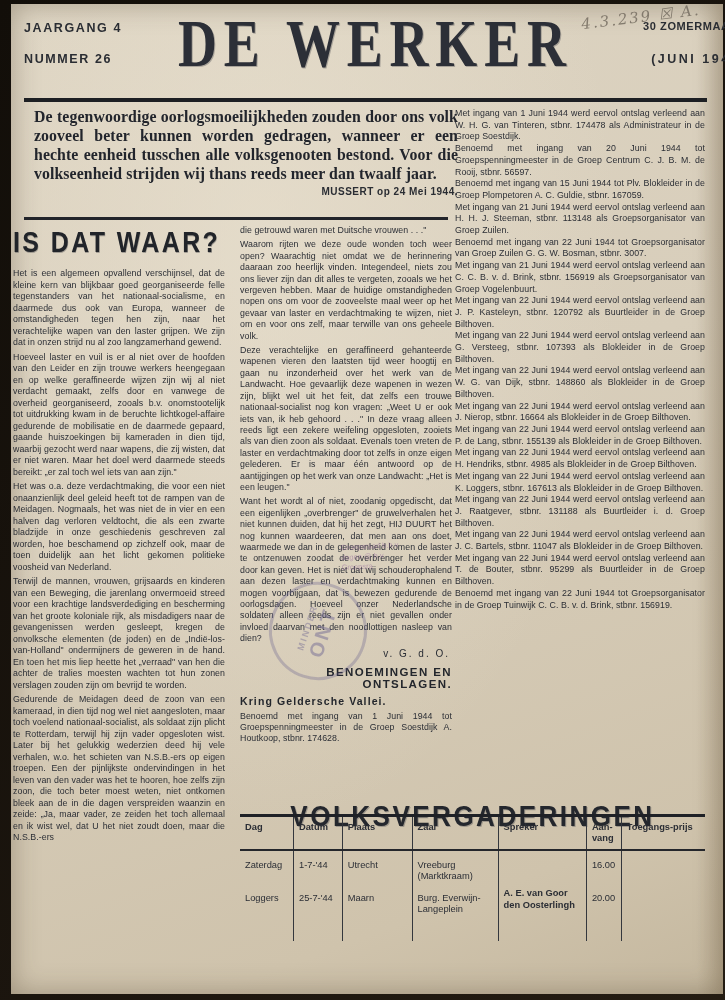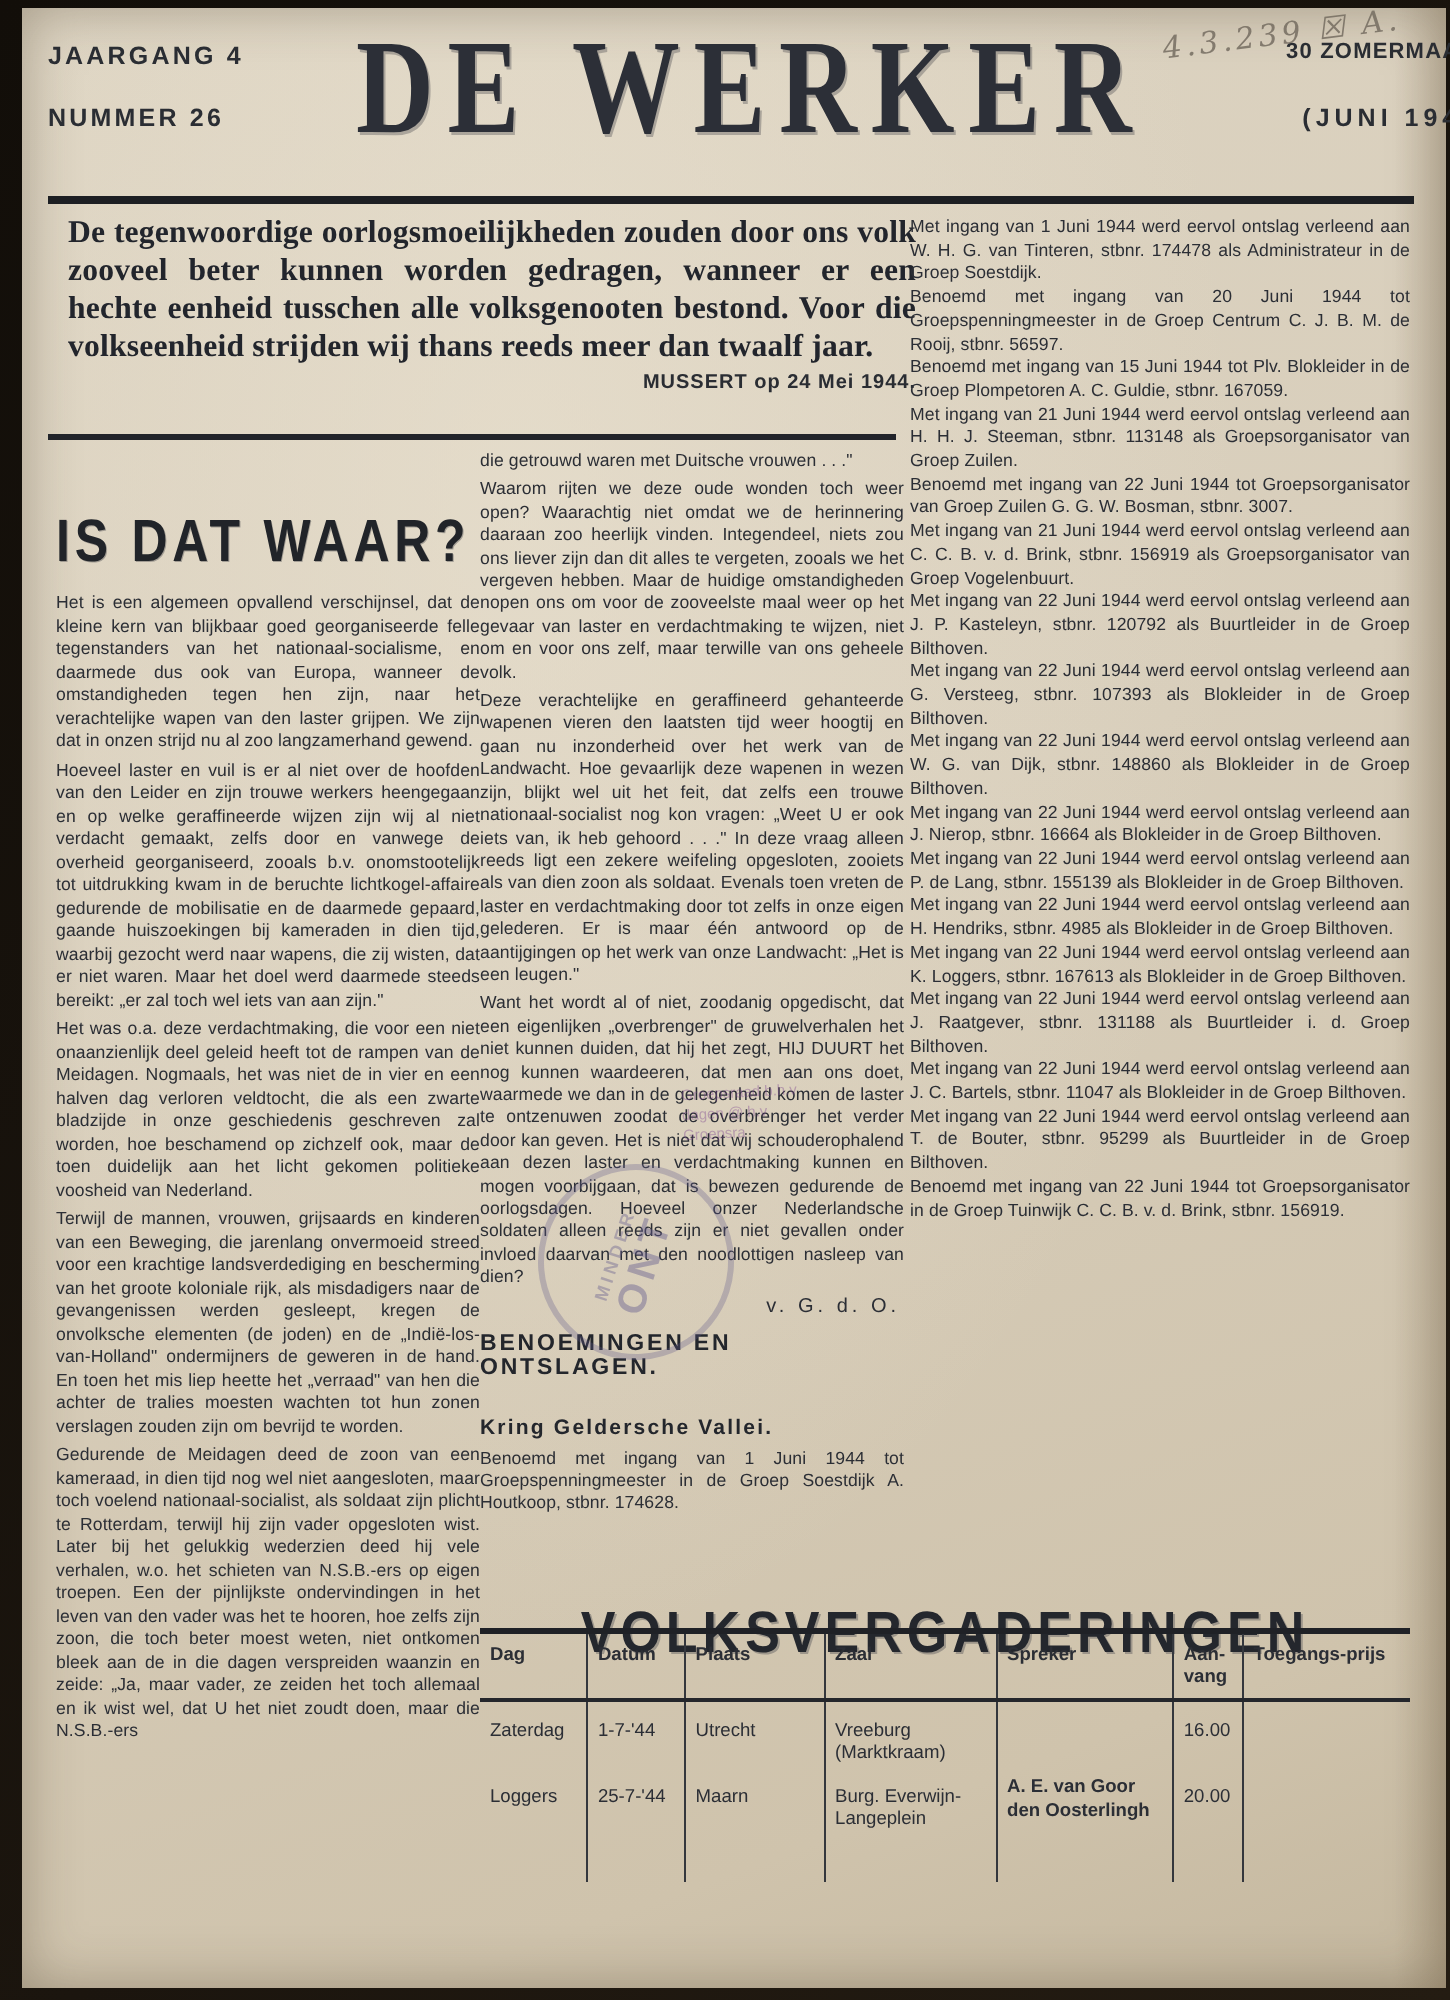--- a/index.html
+++ b/index.html
@@ -45,30 +45,30 @@
   .quote p{
     margin:0;font-family:"Liberation Serif",serif;font-weight:bold;font-size:15.8px;
     line-height:19px;text-align:justify;color:#22252c;letter-spacing:.1px;
   }
   .quote .attrib{display:block;text-align:right;font-family:"Liberation Sans",sans-serif;
     font-weight:bold;font-size:10px;letter-spacing:.5px;margin-top:3px;}
   .quote-rule{position:absolute;left:13px;top:213px;width:424px;height:3px;background:#22242a;}
   
   .bodytext p{margin:0 0 3px 0;font-size:8.8px;line-height:11.5px;text-align:justify;
     color:#2b2e35;letter-spacing:.05px;}
-  .col1{position:absolute;left:17px;top:221px;width:212px;height:722px;overflow:hidden;margin-top:28px;}
+  .col1{position:absolute;left:2px;top:221px;width:212px;height:722px;overflow:hidden;}
   .headline{
     font-weight:bold;font-size:26px;letter-spacing:2.5px;color:#212429;white-space:nowrap;
     transform:scale(.96,1.15);transform-origin:left center;margin:2px 0 10px 0;
     text-shadow:.5px .5px 0 rgba(70,70,75,.4);
   }
   .col2{position:absolute;left:229px;top:221px;width:212px;height:580px;overflow:hidden;}
   .col2 .bodytext p{line-height:11.4px;}
   .signature{text-align:right;font-size:10px;letter-spacing:2px;margin:2px 2px 7px 0;color:#2b2e35;}
-  .ben-heading{font-weight:bold;font-size:11.5px;letter-spacing:1.4px;margin:0 0 18px 0;color:#23262c;}
+  .ben-heading{font-weight:bold;font-size:11.5px;letter-spacing:1.4px;margin:0 0 5px 0;color:#23262c;text-align:right;}
   .kring-heading{font-weight:bold;font-size:10.5px;letter-spacing:1.1px;margin:0 0 4px 0;color:#23262c;}
   .col3{position:absolute;left:444px;top:104px;width:250px;height:700px;overflow:hidden;}
   .col3 .bodytext p{margin:0;line-height:11.7px;}
   .col3 .kring-heading{margin:7px 0 5px 0;}
   
   .stamp{
     position:absolute;left:258px;top:578px;width:92px;height:92px;border-radius:50%;
     border:3px solid rgba(95,88,140,.30);transform:rotate(-72deg);
     display:flex;flex-direction:column;align-items:center;justify-content:center;
     pointer-events:none;

